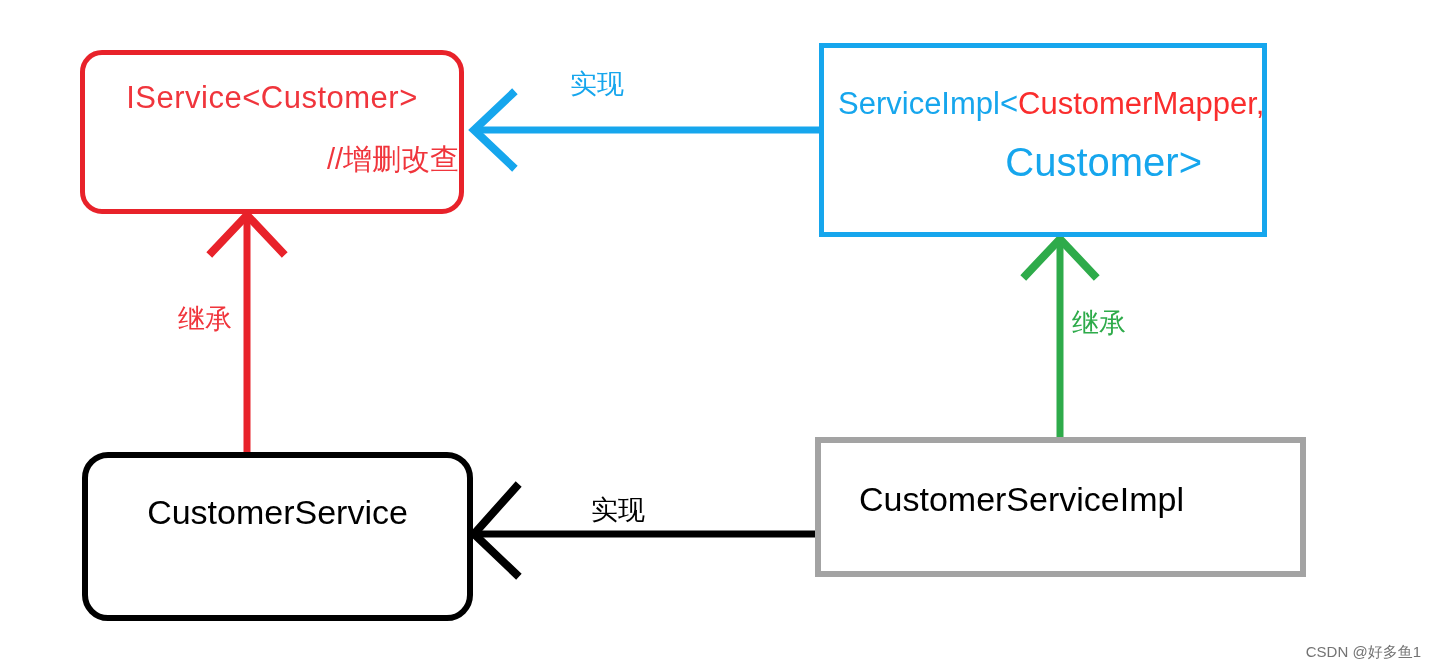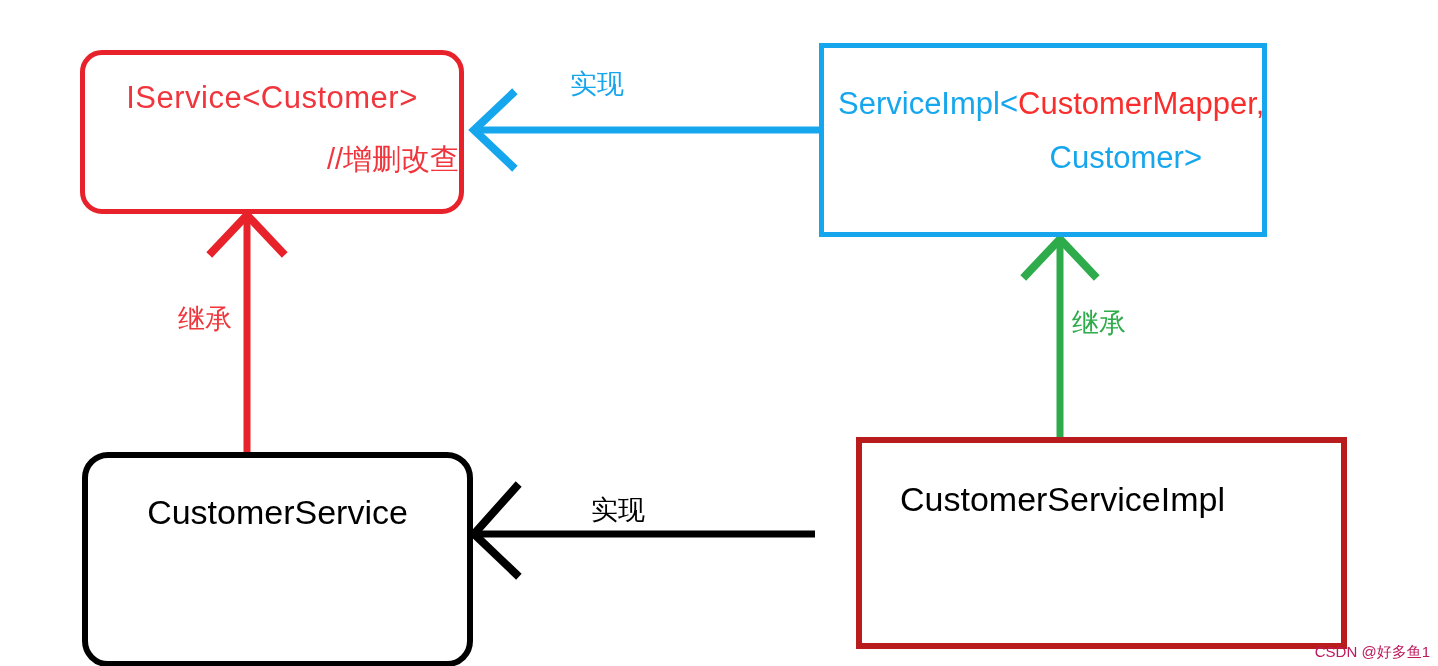--- a/index.html
+++ b/index.html
@@ -42,30 +42,30 @@
     left: 819px;
     top: 43px;
     width: 448px;
     height: 194px;
     border: 5px solid #16a6ed;
   }
   .node-customerservice {
     left: 82px;
     top: 452px;
     width: 391px;
-    height: 215px;
+    height: 169px;
     border: 6px solid #000000;
     border-radius: 26px;
   }
   .node-customerserviceimpl {
-    left: 856px;
+    left: 815px;
     top: 437px;
     width: 491px;
-    height: 212px;
-    border: 6px solid #b91c1c;
+    height: 140px;
+    border: 6px solid #a3a3a3;
   }
   .node-text {
     position: absolute;
     left: 0;
     right: 0;
     text-align: center;
     white-space: nowrap;
   }
   .iservice-line1 {
     top: 25px;
@@ -81,21 +81,21 @@
   }
   .serviceimpl-line1 {
     top: 38px;
     font-size: 31px;
     left: 14px;
     right: 14px;
     text-align: left;
   }
   .serviceimpl-line2 {
     top: 92px;
-    font-size: 31px;
+    font-size: 40px;
     left: 14px;
     right: 60px;
     text-align: right;
   }
   .tok-blue { color: #16a6ed; }
   .tok-red { color: #fa2d2d; }
   .customerservice-label {
     top: 35px;
     font-size: 34px;
     color: #000000;
@@ -127,24 +127,24 @@
     top: 305px;
     color: #2eab4a;
   }
   .label-implements-bottom {
     left: 591px;
     top: 492px;
     color: #000000;
   }
   .watermark {
     position: absolute;
-    right: 8px;
+    right: 17px;
     bottom: 4px;
     font-size: 15px;
-    color: #be185d;
+    color: #737373;
     white-space: nowrap;
   }
 </style>
 </head>
 <body>
 
 <div id="canvas">
 
   <svg class="layer" viewBox="0 0 1438 666">
 

